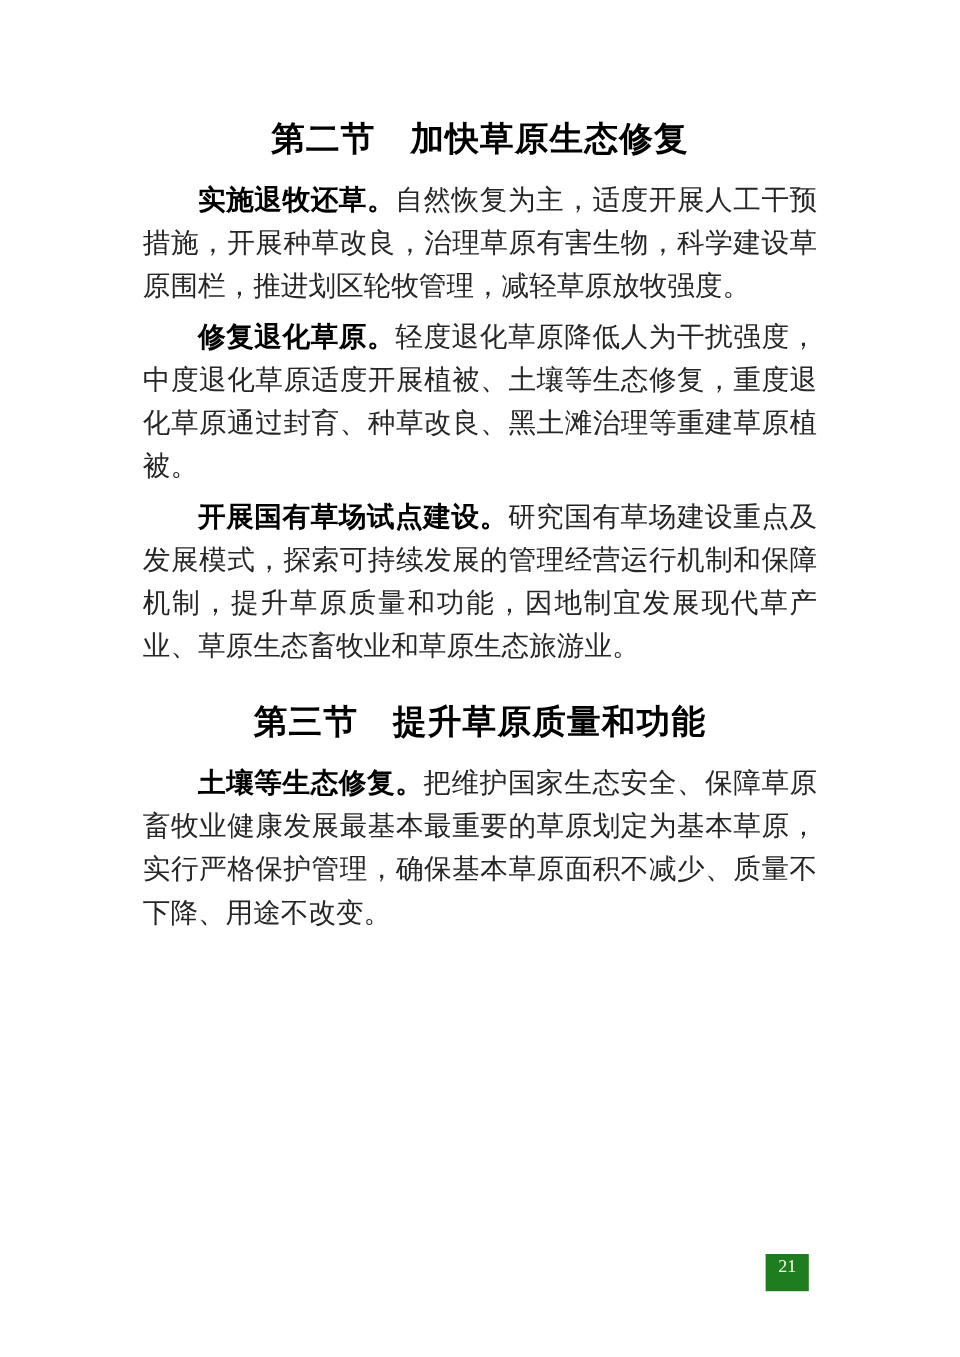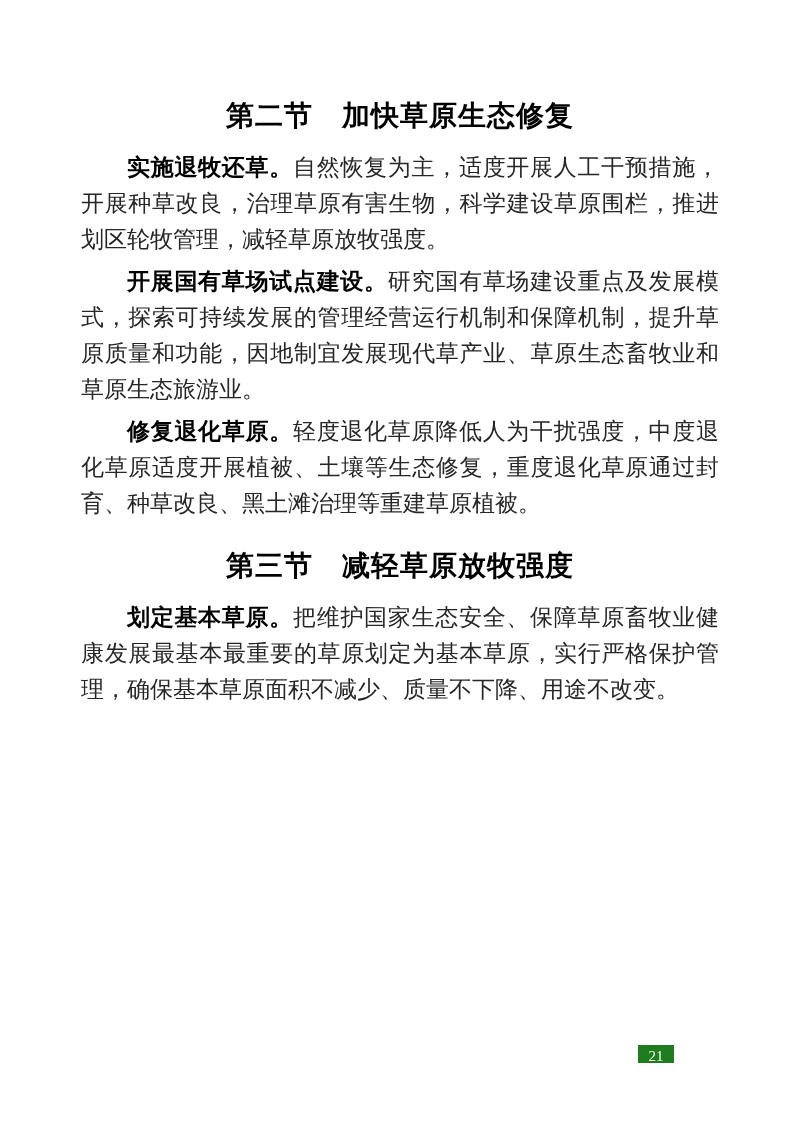--- a/index.html
+++ b/index.html
@@ -7,76 +7,76 @@
     width: 800px; height: 1131px;
     position: relative;
     overflow: hidden;
     font-family: "Liberation Serif", serif;
   }
   .page {
     position: absolute; inset: 0;
     background: #ffffff;
   }
   .content {
-    padding: 0 81px;
+    padding: 0 119px;
   }
   .section-title {
     font-family: "Liberation Sans", sans-serif;
     font-weight: 700;
     font-size: 28px;
     line-height: 40px;
     color: #000000;
     text-align: center;
     letter-spacing: 1px;
     margin: 0;
   }
   #title-1 { margin: 96px 0 14px 0; }
   #title-2 { margin: 24px 0 14px 0; }
   .para {
-    font-family: Liberation Serif, serif;
+    font-family: Liberation Mono, monospace;
     font-size: 23px;
     line-height: 36px;
     color: #262626;
     text-align: justify;
     text-justify: inter-character;
     text-indent: 2em;
     margin: 0 0 6px 0;
   }
   .para .lead {
     font-weight: 700;
     color: #000000;
   }
   .page-number-badge {
     position: absolute;
     left: 638px; top: 1045px;
-    width: 36px; height: 18px;
+    width: 36px; height: 31px;
     background: #1e7d1e;
     color: #fcfcec;
     font-family: "Liberation Serif", serif;
     font-size: 15px;
     line-height: 22px;
     text-align: center;
   }
 </style>
 </head>
 <body>
 
 <div class="page">
   <div class="content">
 
     <h2 class="section-title" id="title-1">第二节　加快草原生态修复</h2>
 
     <p class="para"><span class="lead">实施退牧还草。</span><span>自然恢复为主，适度开展人工干预措施，开展种草改良，治理草原有害生物，科学建设草原围栏，推进划区轮牧管理，减轻草原放牧强度。</span></p>
 
+    <p class="para"><span class="lead">修复退化草原。</span><span>轻度退化草原降低人为干扰强度，中度退化草原适度开展植被、土壤等生态修复，重度退化草原通过封育、种草改良、黑土滩治理等重建草原植被。</span></p>
+
     <p class="para"><span class="lead">开展国有草场试点建设。</span><span>研究国有草场建设重点及发展模式，探索可持续发展的管理经营运行机制和保障机制，提升草原质量和功能，因地制宜发展现代草产业、草原生态畜牧业和草原生态旅游业。</span></p>
 
-    <p class="para"><span class="lead">修复退化草原。</span><span>轻度退化草原降低人为干扰强度，中度退化草原适度开展植被、土壤等生态修复，重度退化草原通过封育、种草改良、黑土滩治理等重建草原植被。</span></p>
-
-    <h2 class="section-title" id="title-2">第三节　减轻草原放牧强度</h2>
+    <h2 class="section-title" id="title-2">第三节　提升草原质量和功能</h2>
 
 
-    <p class="para"><span class="lead">划定基本草原。</span><span>把维护国家生态安全、保障草原畜牧业健康发展最基本最重要的草原划定为基本草原，实行严格保护管理，确保基本草原面积不减少、质量不下降、用途不改变。</span></p>
+    <p class="para"><span class="lead">土壤等生态修复。</span><span>把维护国家生态安全、保障草原畜牧业健康发展最基本最重要的草原划定为基本草原，实行严格保护管理，确保基本草原面积不减少、质量不下降、用途不改变。</span></p>
 
 
   </div>
 
   <div class="page-number-badge">21</div>
 </div>
 
 </body></html>

